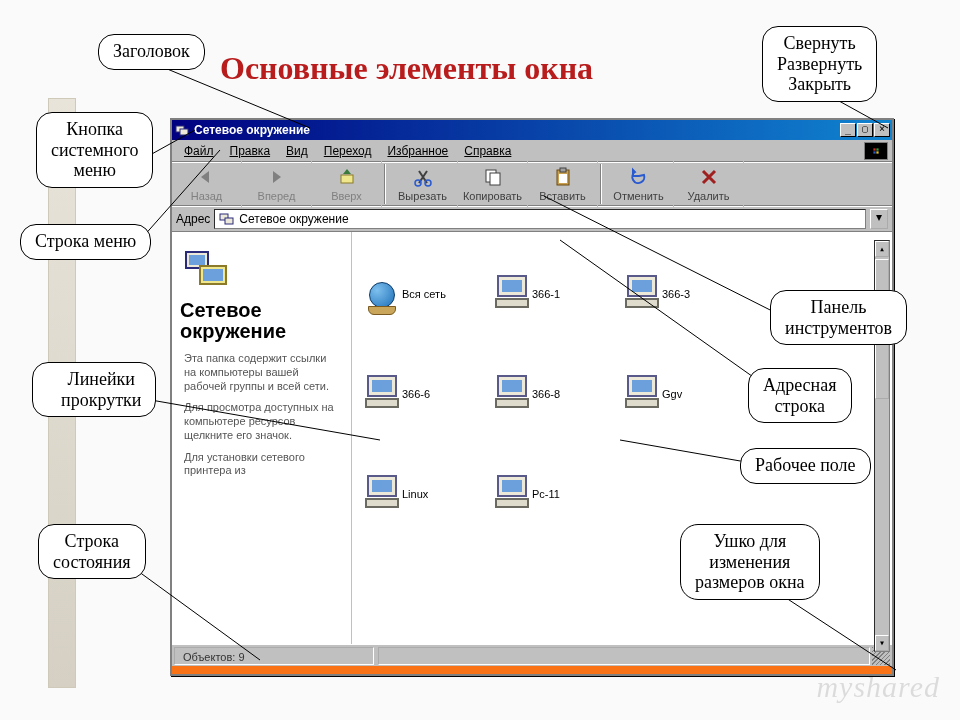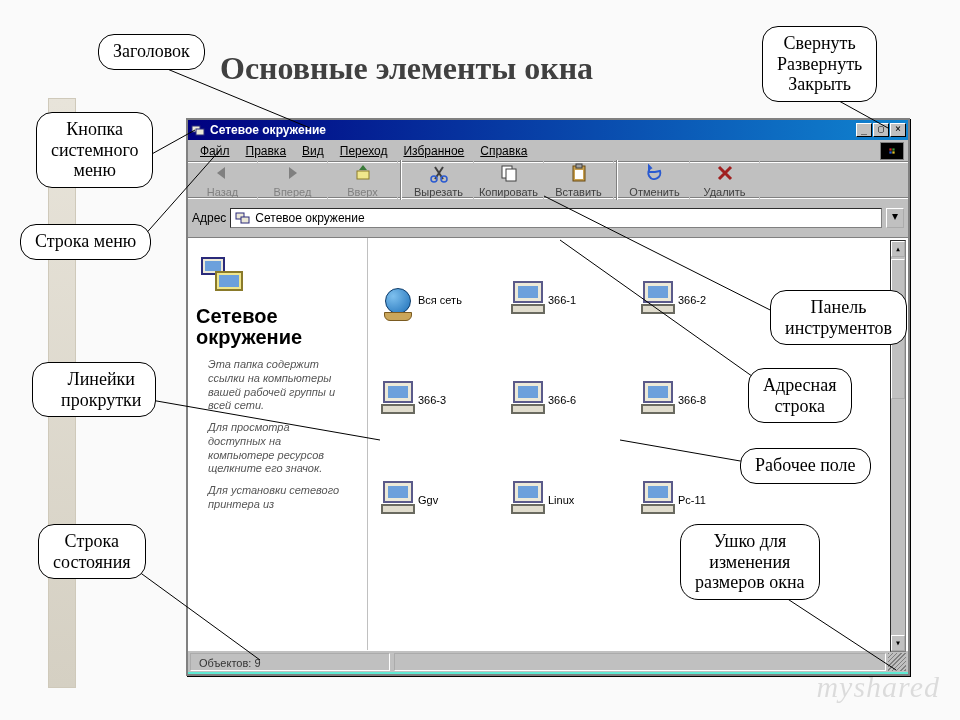--- a/index.html
+++ b/index.html
@@ -1,54 +1,54 @@
 <!DOCTYPE html>
 <html><head>
 <meta charset="utf-8">
 <style>
   * { box-sizing: border-box; margin: 0; padding: 0; }
   body { width: 960px; height: 720px; background: #fafafa; font-family: "MS Sans Serif", Tahoma, sans-serif; position: relative; overflow: hidden; }
   .slide { position: absolute; inset: 0; }
-  .slide-title { position: absolute; left: 220px; top: 52px; font: bold 32px/1 "Times New Roman", serif; color: #404040; }
+  .slide-title { position: absolute; left: 220px; top: 52px; font: bold 32px/1 "Times New Roman", serif; color: #b91c1c; }
   
   
   .callout { position: absolute; border: 1.5px solid #000; border-radius: 16px; background: #fff; padding: 6px 14px; font: 18px/1.2 "Times New Roman", serif; text-align: center; z-index: 30; }
   .callout.triple { line-height: 1.15; }
   
   
   svg.lines { position: absolute; inset: 0; width: 960px; height: 720px; z-index: 25; pointer-events: none; }
   
   
-  .win { position: absolute; left: 186px; top: 118px; width: 724px; height: 558px; border: 2px solid #808080; background: #5eead4; box-shadow: 1px 1px 0 #000; z-index: 10; }
+  .win { position: absolute; left: 170px; top: 118px; width: 724px; height: 558px; border: 2px solid #808080; background: #f97316; box-shadow: 1px 1px 0 #000; z-index: 10; }
   .titlebar { height: 20px; background: linear-gradient(90deg,#000080,#1084d0); display: flex; align-items: center; color: #fff; font: bold 12px sans-serif; padding: 0 2px; }
   .sysicon { width: 16px; height: 16px; margin-right: 4px; display: flex; align-items: center; justify-content: center; }
   .titlebar .caption { flex: 1; }
   .titlebtns { display: flex; gap: 0; }
   .titlebtns .tb { width: 16px; height: 14px; background: #c0c0c0; border: 1px solid #000; border-top-color:#fff; border-left-color:#fff; font: 10px/10px monospace; text-align: center; color:#000; margin-left:1px; cursor:pointer; }
   .menubar { display:flex; align-items:center; height:22px; background:#c0c0c0; border-bottom:1px solid #808080; padding: 0 4px; font:12px sans-serif; }
   .menubar span { padding: 2px 8px; }
   .menubar span u { text-decoration: underline; }
   .menubar .logo { margin-left:auto; width:24px; height:18px; background:#000; border:1px solid #808080; display:flex; align-items:center; justify-content:center; }
   .logo svg { width:16px; height:14px; }
   
-  .toolbar { display:flex; align-items:center; height:36px; background:#c0c0c0; border-top:1px solid #fff; border-bottom:1px solid #808080; }
+  .toolbar { display:flex; align-items:center; height:44px; background:#c0c0c0; border-top:1px solid #fff; border-bottom:1px solid #808080; }
   .tbtn { width: 70px; height:50px; display:flex; flex-direction:column; align-items:center; justify-content:center; gap:2px; font:11px sans-serif; color:#404040; border-right:1px solid #c0c0c0; }
   .tbtn.disabled { color:#808080; }
   .tbtn .ic { width:22px; height:22px; display:flex; align-items:center; justify-content:center; }
   .tsep { width:2px; height:40px; border-left:1px solid #808080; border-right:1px solid #fff; margin:0 2px; }
   
-  .addrbar { display:flex; align-items:center; height:40px; background:#c0c0c0; border-top:1px solid #fff; border-bottom:1px solid #808080; padding:0 4px; gap:4px; font:12px sans-serif; }
+  .addrbar { display:flex; align-items:center; height:26px; background:#c0c0c0; border-top:1px solid #fff; border-bottom:1px solid #808080; padding:0 4px; gap:4px; font:12px sans-serif; }
   .addrbar .field { flex:1; height:20px; background:#fff; border:1px inset #808080; display:flex; align-items:center; padding:0 4px; gap:4px; }
   .addrbar .dd { width:18px; height:20px; background:#c0c0c0; border:1px outset #fff; text-align:center; cursor:pointer; }
   
   .client { display:flex; height: calc(100% - 20px - 22px - 52px - 26px - 22px); background:#fff; }
   .infopane { width: 180px; border-right:1px solid #c0c0c0; padding:6px 10px 6px 8px; font:11px/1.25 sans-serif; color:#333; overflow:hidden; }
   .infopane .bigicon { width:48px; height:48px; margin:8px 0 6px 2px; }
   .infopane h2 { font: bold 20px/1.05 Arial, sans-serif; color:#000; margin:4px 0 10px 0; }
-  .infopane p { margin:8px 12px; color:#555;font-style:italic; }
+  .infopane p { margin:8px 4px; color:#555; }
   
   .iconpane { flex:1; padding: 14px 10px; display:grid; grid-template-columns: repeat(3, 130px); grid-auto-rows: 96px; gap: 4px 0; align-content:start; justify-content:start; }
   .fitem { display:flex; align-items:center; font:11px sans-serif; color:#000; }
   .fitem .ic { width:40px; height:40px; margin:6px 0 4px; }
   
   .statusbar { height:22px; background:#c0c0c0; border-top:1px solid #fff; display:flex; align-items:center; font:11px sans-serif; color:#333; }
   .statusbar .cell { padding:0 8px; border:1px inset #fff; height:18px; line-height:18px; margin:0 2px; }
   .statusbar .cell.first { width:200px; }
   .statusbar .grip { margin-left:auto; width:18px; height:18px; background: repeating-linear-gradient(135deg,#808080 0 1px,transparent 1px 3px); margin-right:2px; }
   
@@ -262,27 +262,20 @@
               <div class="mon"></div>
               <div class="base"></div>
             </div>
             <span>366-1</span>
           </div>
           <div class="fitem">
             <div class="pc ic">
               <div class="mon"></div>
               <div class="base"></div>
             </div>
-            <span>366-2</span>
-          </div>
-          <div class="fitem">
-            <div class="pc ic">
-              <div class="mon"></div>
-              <div class="base"></div>
-            </div>
             <span>366-3</span>
           </div>
           <div class="fitem">
             <div class="pc ic">
               <div class="mon"></div>
               <div class="base"></div>
             </div>
             <span>366-6</span>
           </div>
           <div class="fitem">

